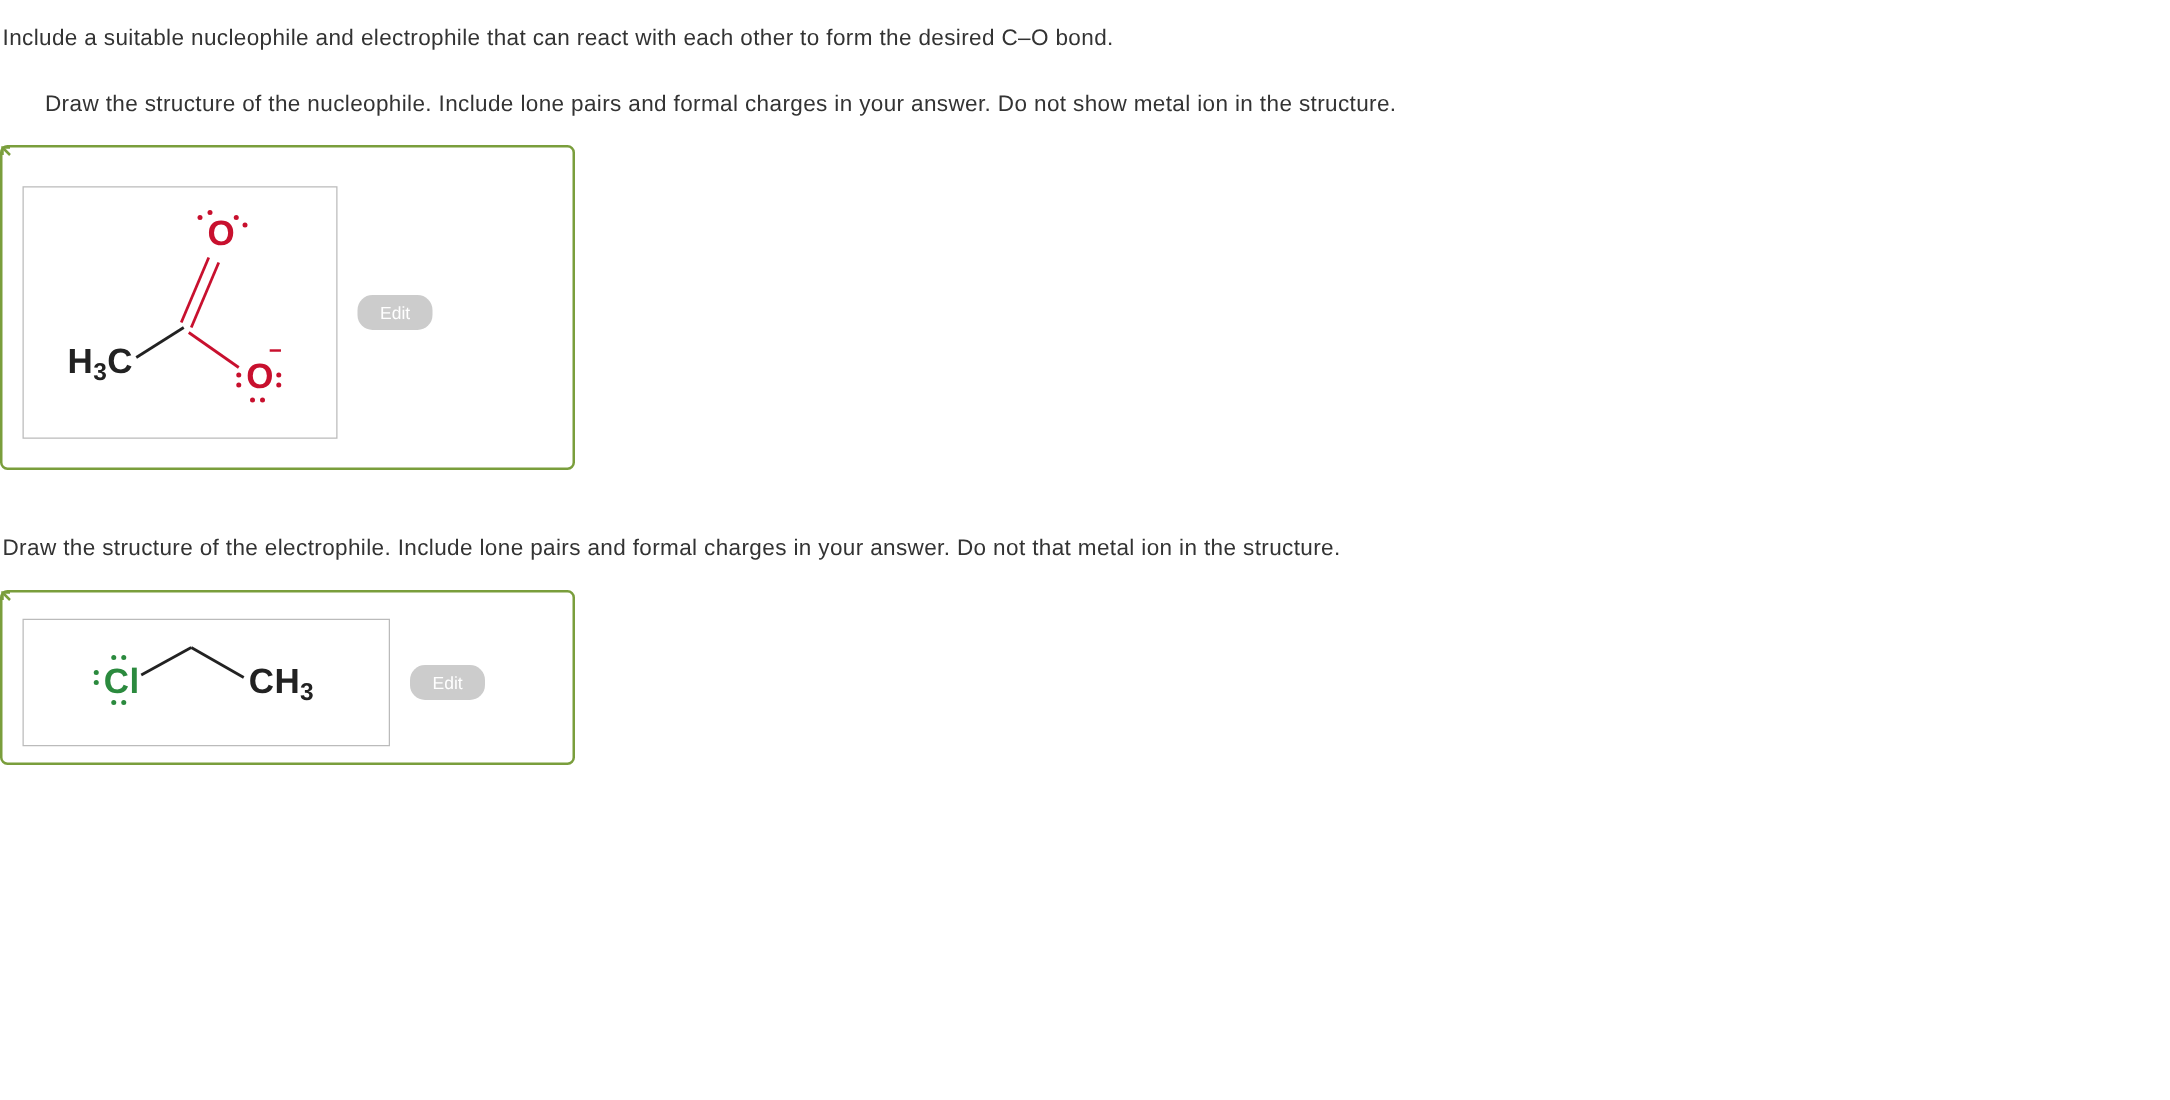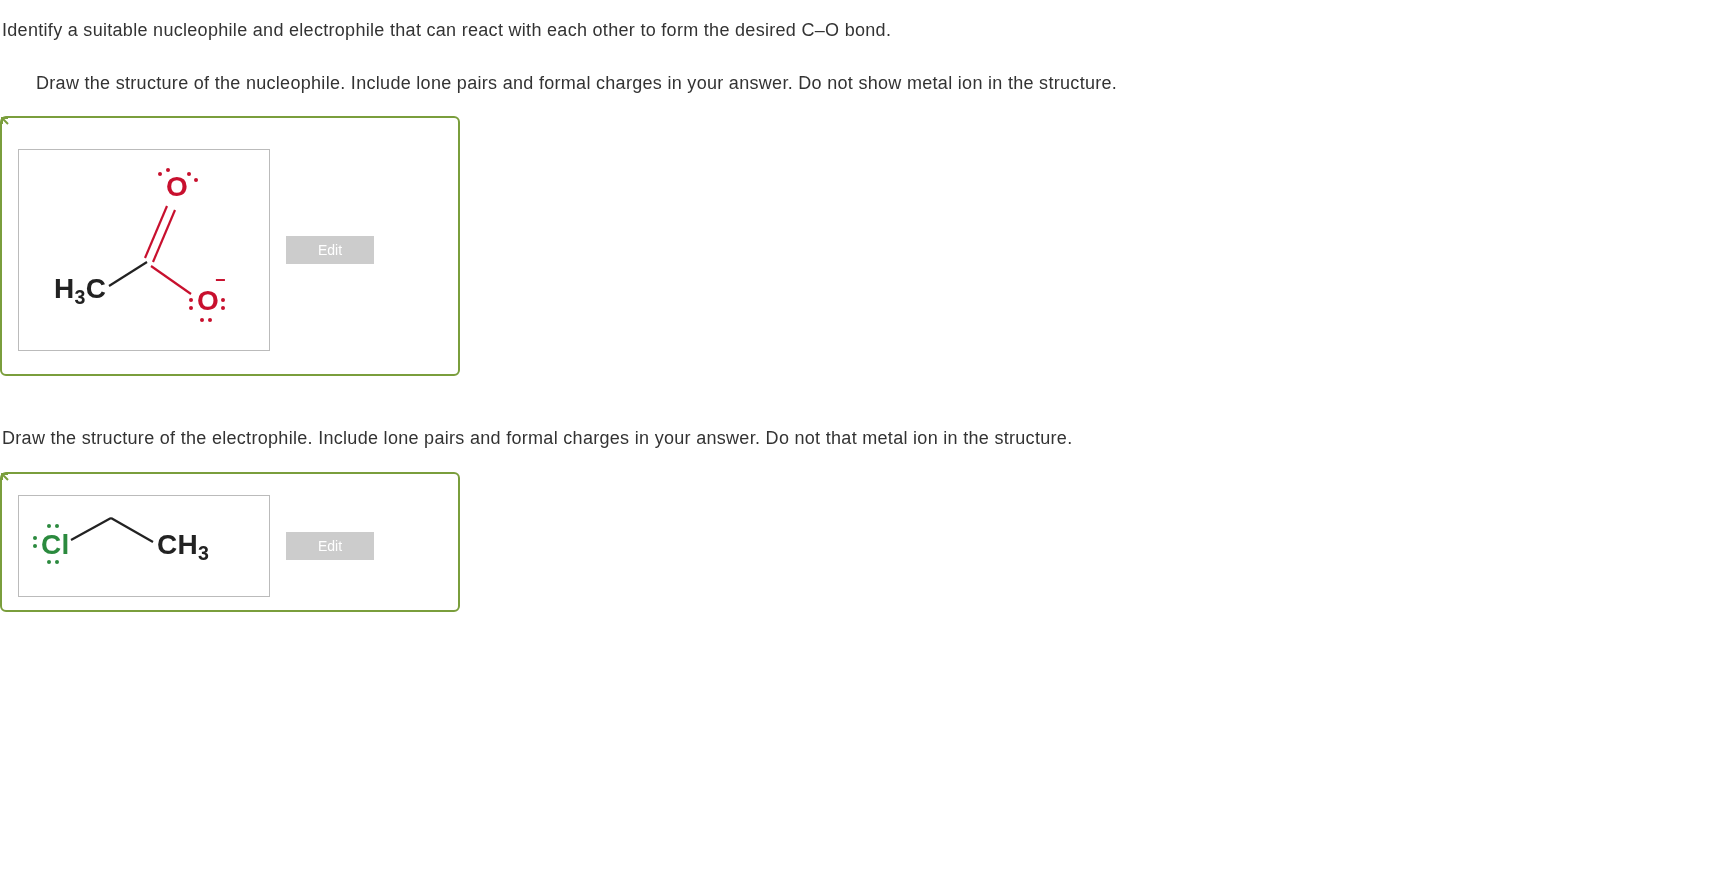--- a/index.html
+++ b/index.html
@@ -49,31 +49,32 @@
       background: #fff;
       width: 250px;
       height: 200px;
       display: flex;
       align-items: center;
       justify-content: center;
       margin-left: 6px;
     }
     .structure-box.short {
       height: 100px;
+      padding-left: 42px;
     }
     .edit-btn {
       background: #ccc;
       color: #fff;
       font-size: 14px;
       border: none;
-      padding: 6px 32px;
+      padding: 6px 18px;
       margin-left: 16px;
       cursor: pointer;
       font-family: inherit;
-      border-radius: 0;
+      border-radius: 12px;
     }
     .chem-svg {
       width: 100%;
       height: 100%;
     }
     .chem-text {
       font-family: Arial, Helvetica, sans-serif;
       font-weight: bold;
     }
     .chem-sub {
@@ -81,21 +82,21 @@
     }
     .chem-oxygen { fill: #c8102e; }
     .chem-carbon { fill: #222; }
     .chem-chlorine { fill: #2b8a3e; }
     .chem-lone { fill: #c8102e; }
     .chem-lone-cl { fill: #2b8a3e; }
   </style>
 </head>
 <body>
 
-<div class="prompt">Identify a suitable nucleophile and electrophile that can react with each other to form the desired C–O bond.</div>
+<div class="prompt">Include a suitable nucleophile and electrophile that can react with each other to form the desired C–O bond.</div>
 
 <div class="prompt" style="margin-top:28px;margin-left:36px;">Draw the structure of the nucleophile. Include lone pairs and formal charges in your answer. Do not show metal ion in the structure.</div>
 
 <div class="answer-block">
   <svg class="expand-icon" viewBox="0 0 16 16">
     <polyline points="2,8 2,2 8,2" fill="none" stroke="#7a9e3c" stroke-width="2"></polyline>
     <line x1="2" y1="2" x2="8" y2="8" stroke="#7a9e3c" stroke-width="2"></line>
   </svg>
   <div class="green-frame first">
     <div class="structure-box">

